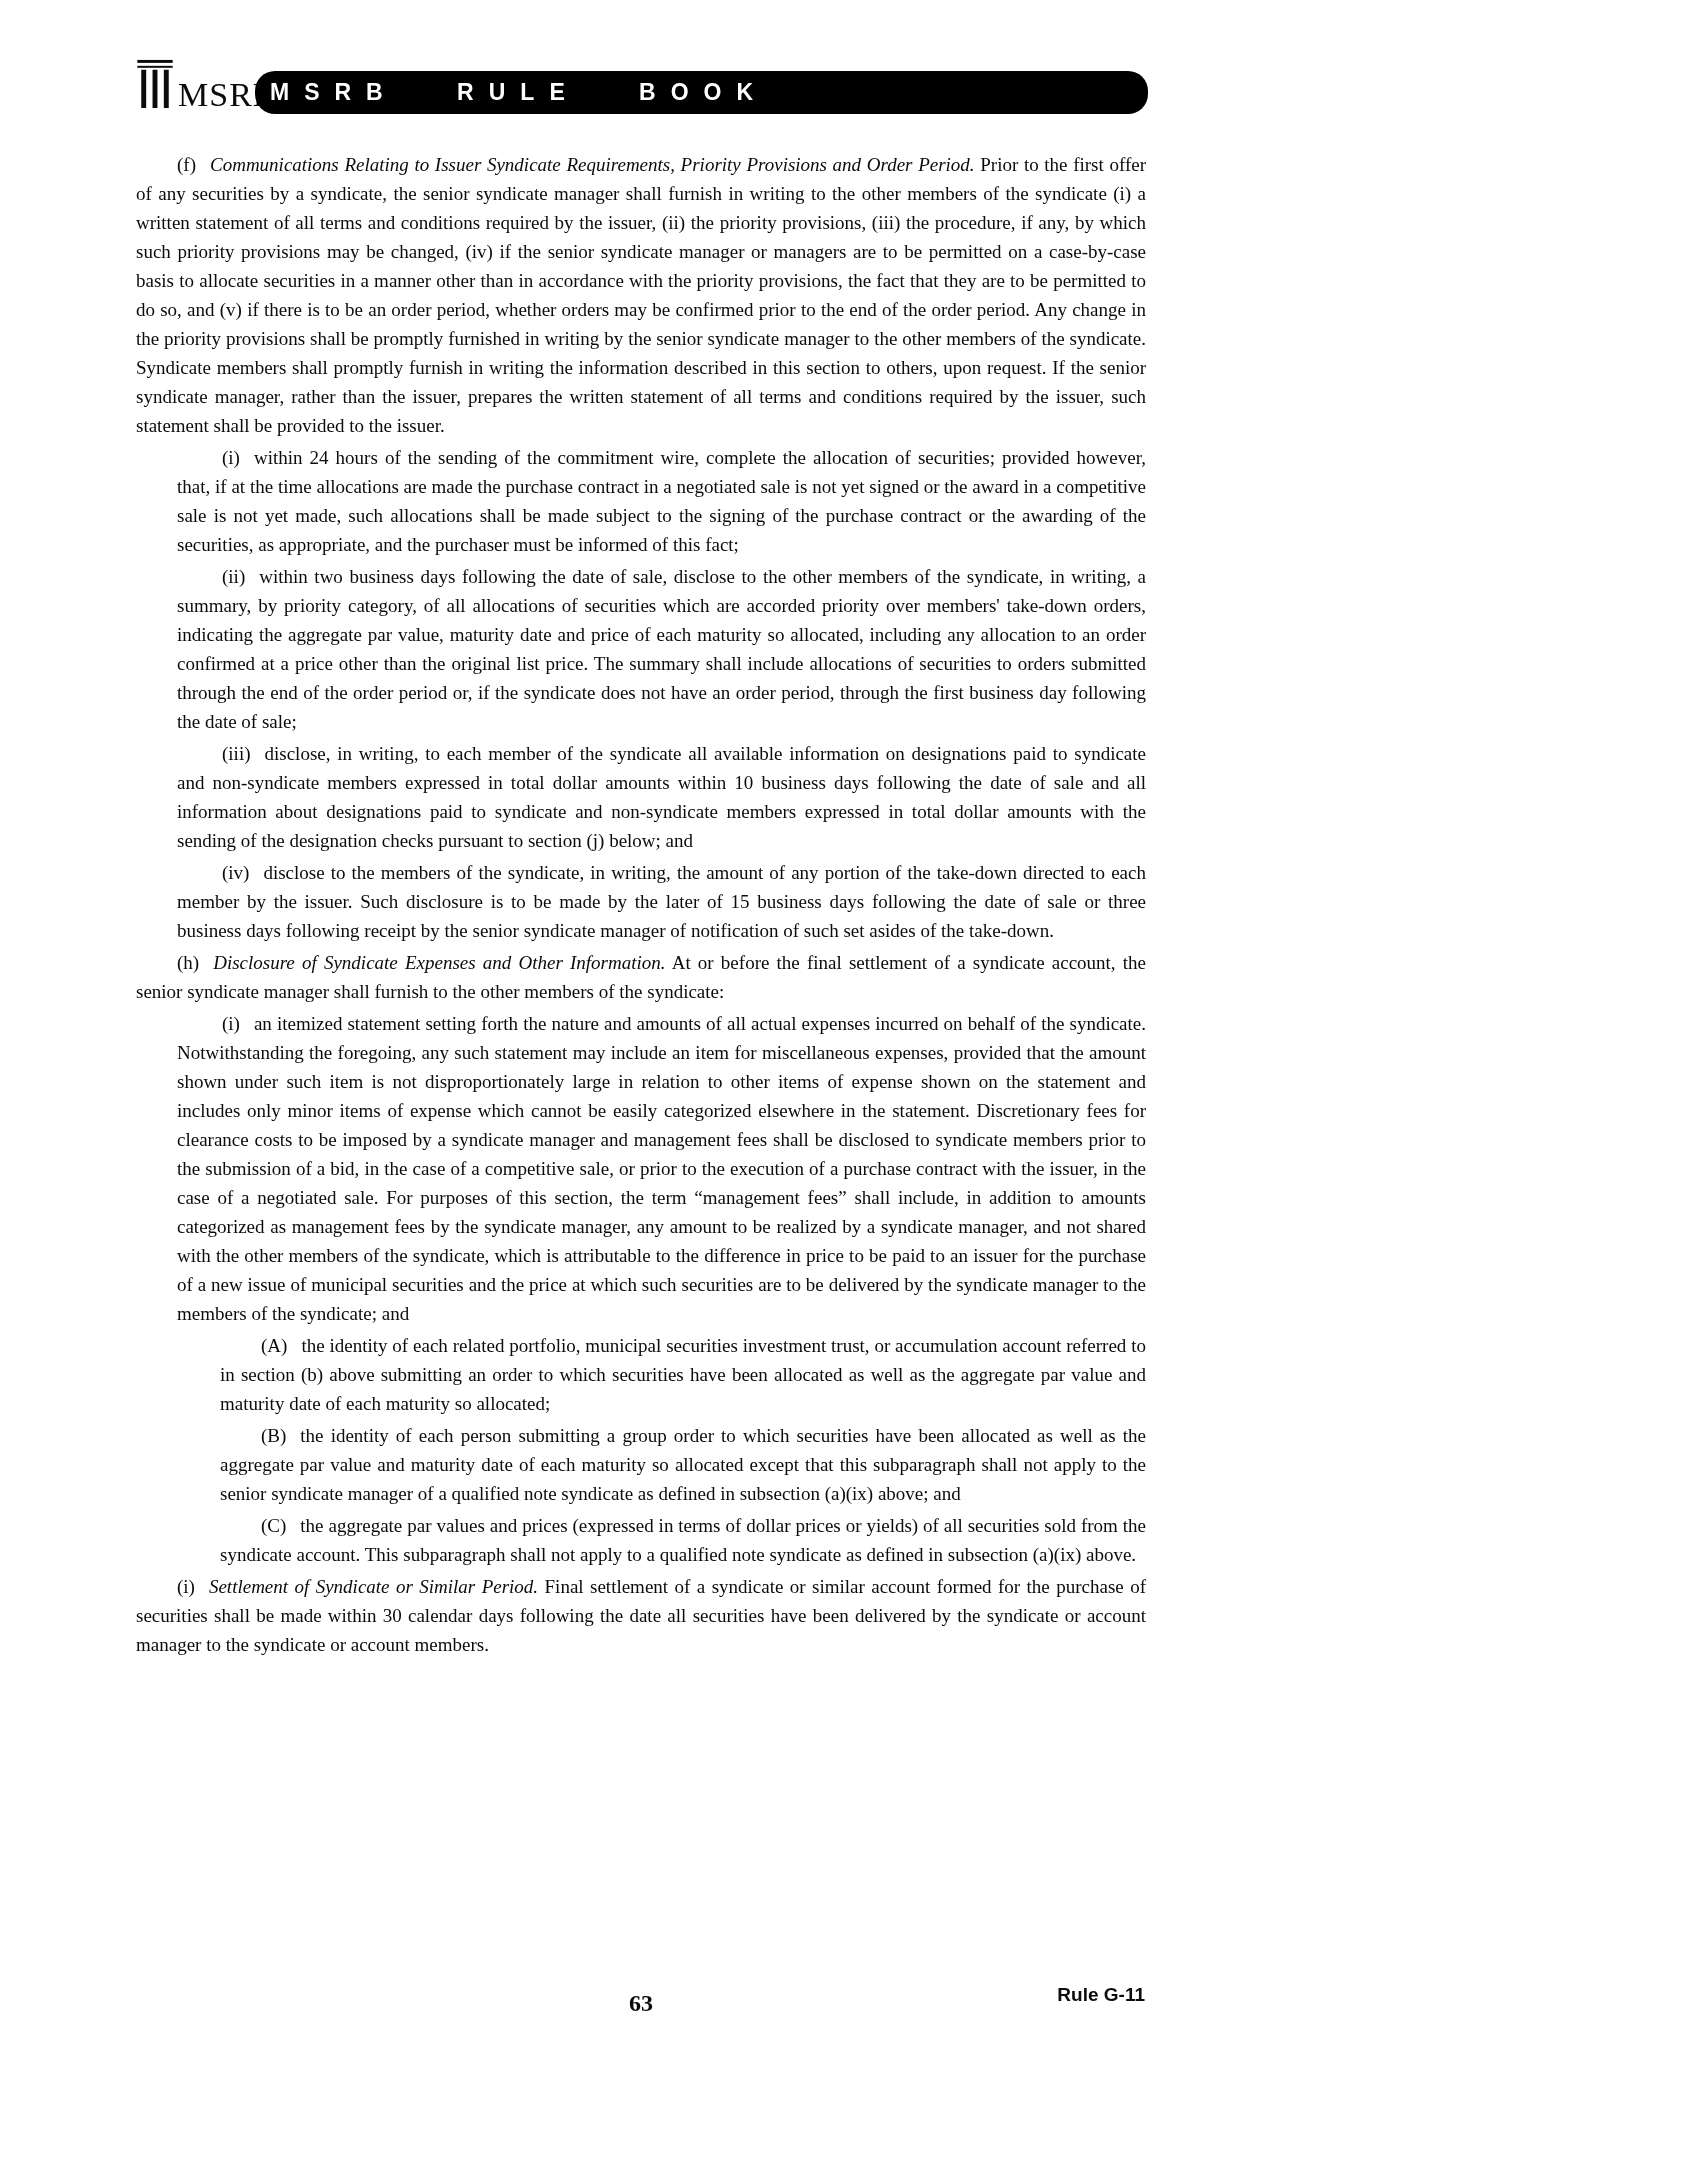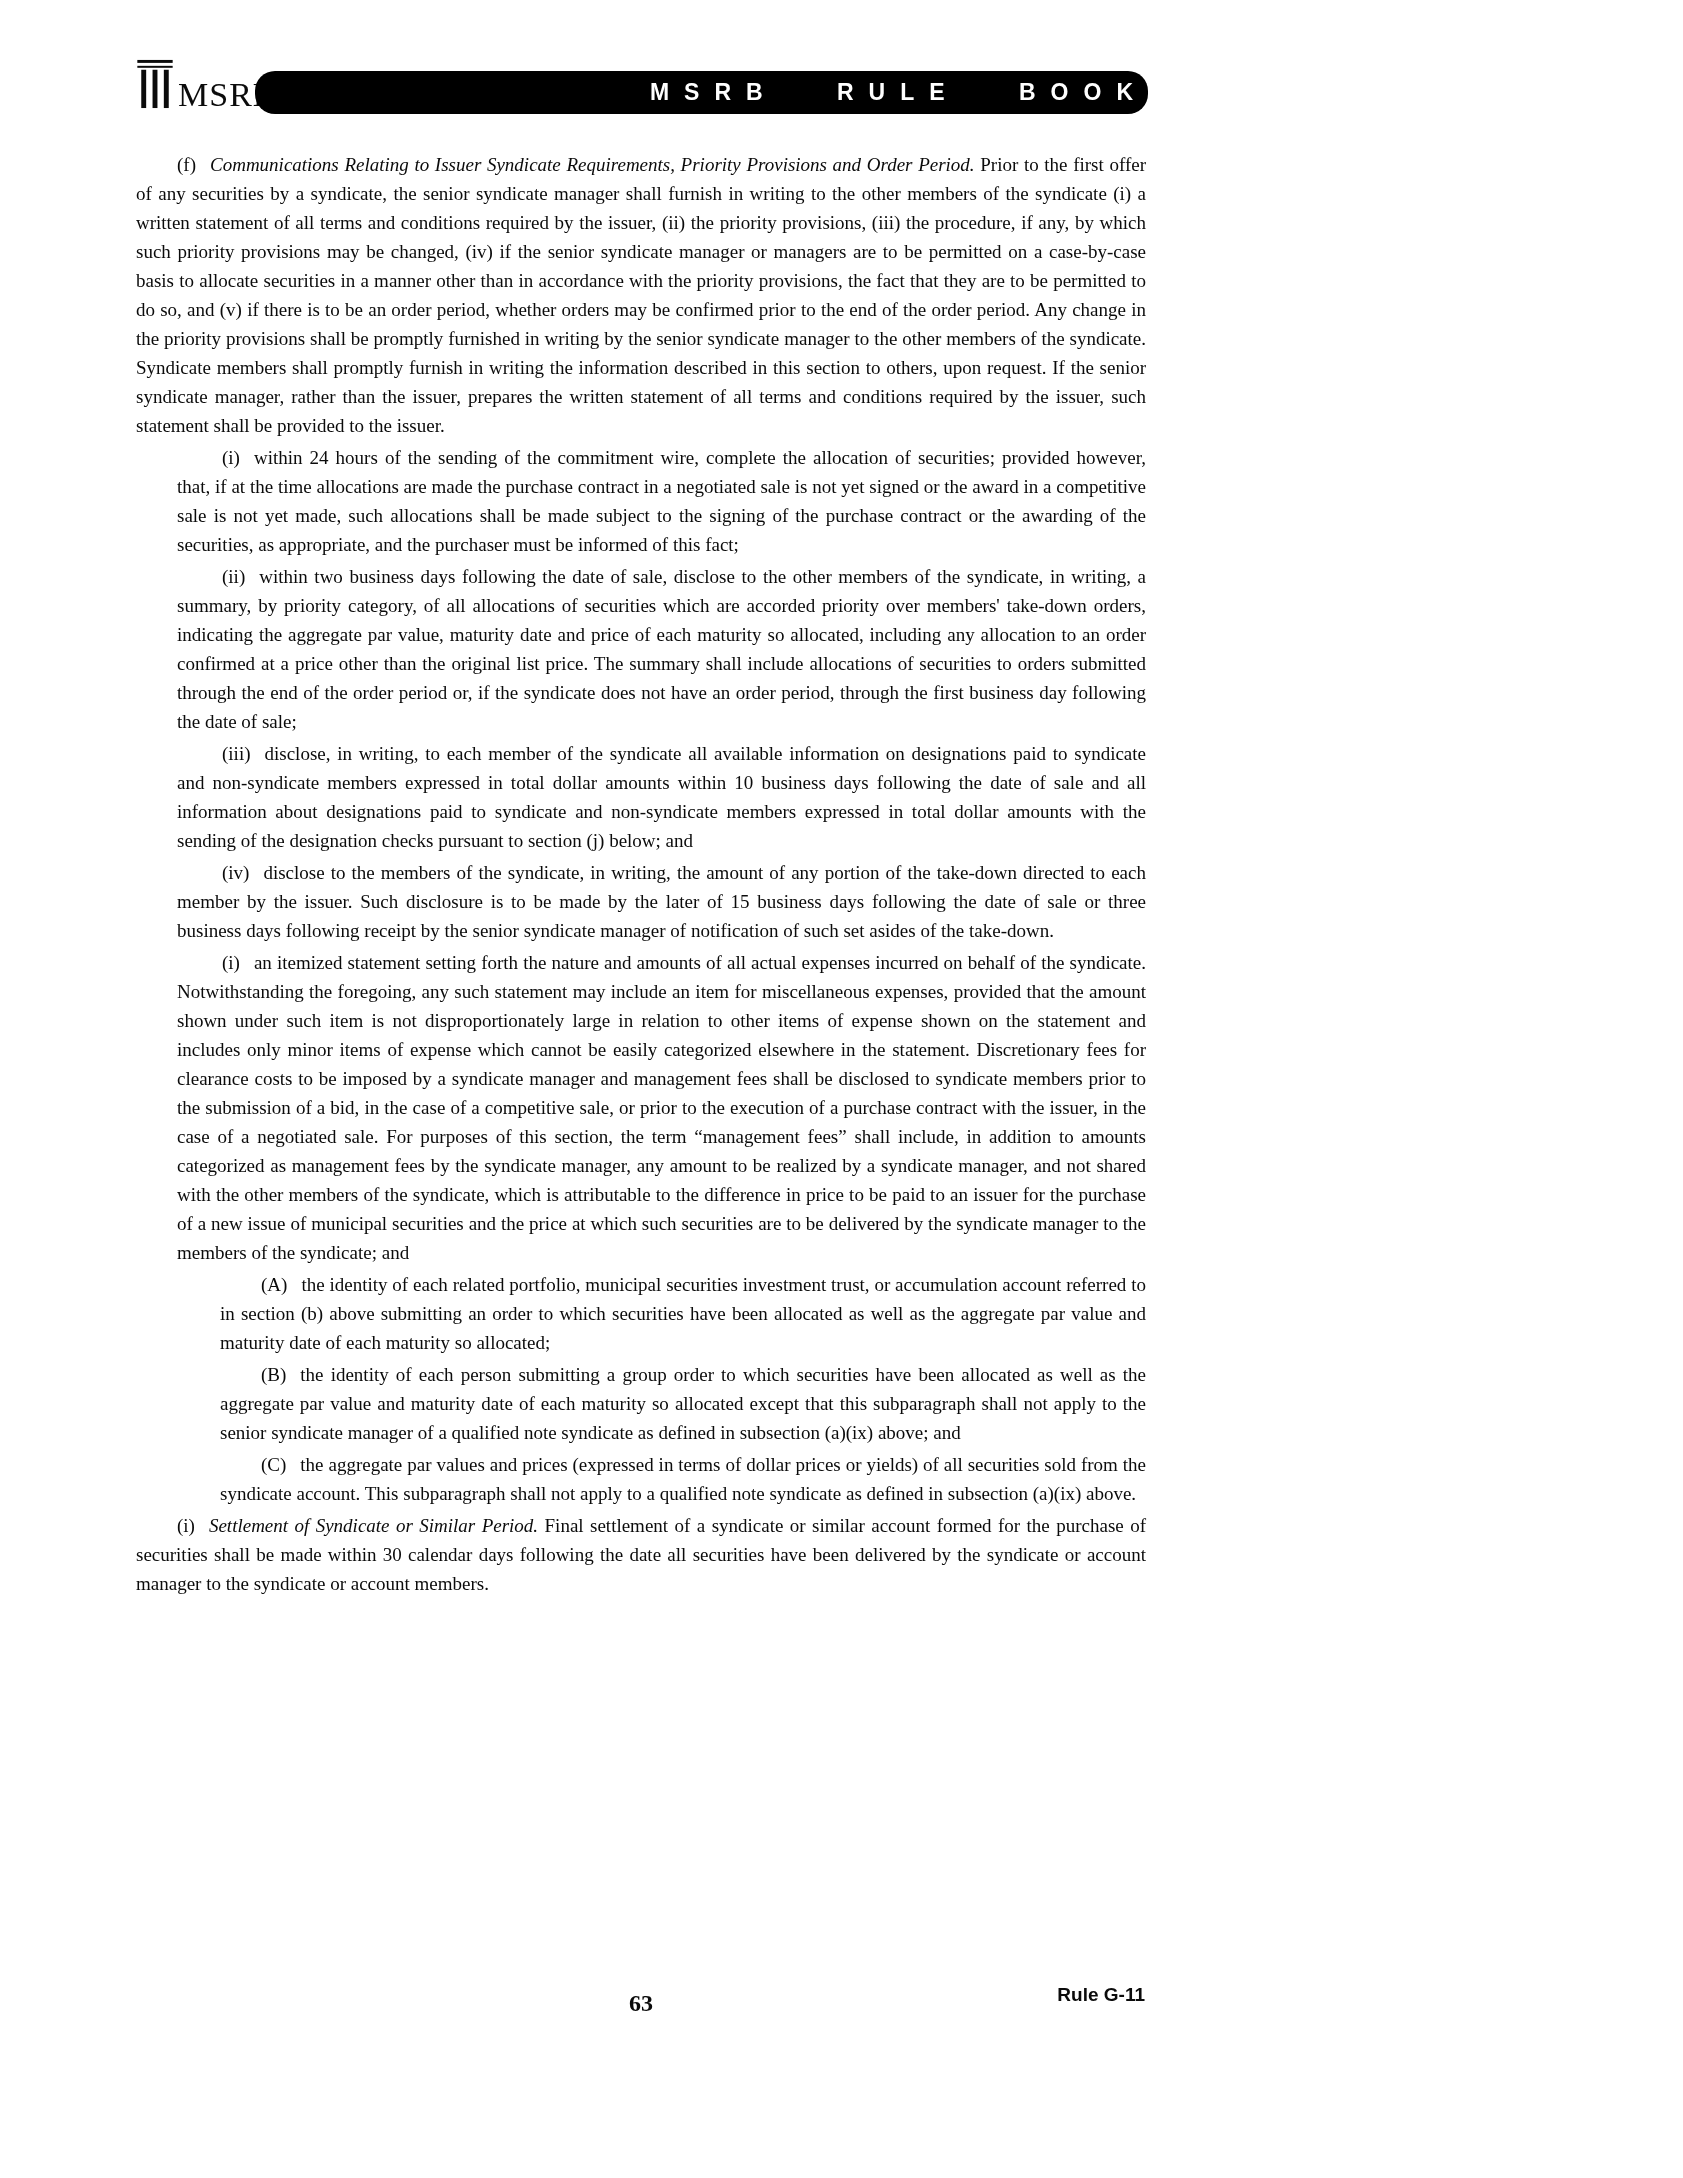--- a/index.html
+++ b/index.html
@@ -19,21 +19,21 @@
   }
   .logo-glyph { width: 36px; height: 53px; display: block; }
   .logo-text {
     font-family: "Liberation Serif", serif;
     font-size: 34px; line-height: 0.88; letter-spacing: 1px;
   }
   .banner {
     position: absolute; left: 255px; top: 71px;
     width: 893px; height: 43px;
     background: #000000;
-    display: flex; align-items: center; justify-content: flex-end; border-radius: 20px;
+    display: flex; align-items: center; justify-content: flex-start; border-radius: 20px;
   }
   .banner-text {
     color: #ffffff;
     font-family: "Liberation Sans", sans-serif;
     font-weight: bold; font-size: 23px;
     letter-spacing: 15px; word-spacing: 38px;
     white-space: nowrap;
     padding-left: 15px; 
   }
   
@@ -95,20 +95,24 @@
   </p>
 
   <p class="para lvl1">
     <span class="plabel">(iii)</span><span class="ptext">disclose, in writing, to each member of the syndicate all available information on designations paid to syndicate and non-syndicate members expressed in total dollar amounts within 10 business days following the date of sale and all information about designations paid to syndicate and non-syndicate members expressed in total dollar amounts with the sending of the designation checks pursuant to section (j) below; and</span>
   </p>
 
   <p class="para lvl1">
     <span class="plabel">(iv)</span><span class="ptext">disclose to the members of the syndicate, in writing, the amount of any portion of the take-down directed to each member by the issuer. Such disclosure is to be made by the later of 15 business days following the date of sale or three business days following receipt by the senior syndicate manager of notification of such set asides of the take-down.</span>
   </p>
 
+  <p class="para lvl0">
+    <span class="plabel">(h)</span><span class="ptitle">Disclosure of Syndicate Expenses and Other Information.</span>
+    <span class="ptext">At or before the final settlement of a syndicate account, the senior syndicate manager shall furnish to the other members of the syndicate:</span>
+  </p>
 
   <p class="para lvl1">
     <span class="plabel">(i)</span><span class="ptext">an itemized statement setting forth the nature and amounts of all actual expenses incurred on behalf of the syndicate. Notwithstanding the foregoing, any such statement may include an item for miscellaneous expenses, provided that the amount shown under such item is not disproportionately large in relation to other items of expense shown on the statement and includes only minor items of expense which cannot be easily categorized elsewhere in the statement. Discretionary fees for clearance costs to be imposed by a syndicate manager and management fees shall be disclosed to syndicate members prior to the submission of a bid, in the case of a competitive sale, or prior to the execution of a purchase contract with the issuer, in the case of a negotiated sale. For purposes of this section, the term “management fees” shall include, in addition to amounts categorized as management fees by the syndicate manager, any amount to be realized by a syndicate manager, and not shared with the other members of the syndicate, which is attributable to the difference in price to be paid to an issuer for the purchase of a new issue of municipal securities and the price at which such securities are to be delivered by the syndicate manager to the members of the syndicate; and</span>
   </p>
 
 
   <p class="para lvl2">
     <span class="plabel">(A)</span><span class="ptext">the identity of each related portfolio, municipal securities investment trust, or accumulation account referred to in section (b) above submitting an order to which securities have been allocated as well as the aggregate par value and maturity date of each maturity so allocated;</span>
   </p>
 

